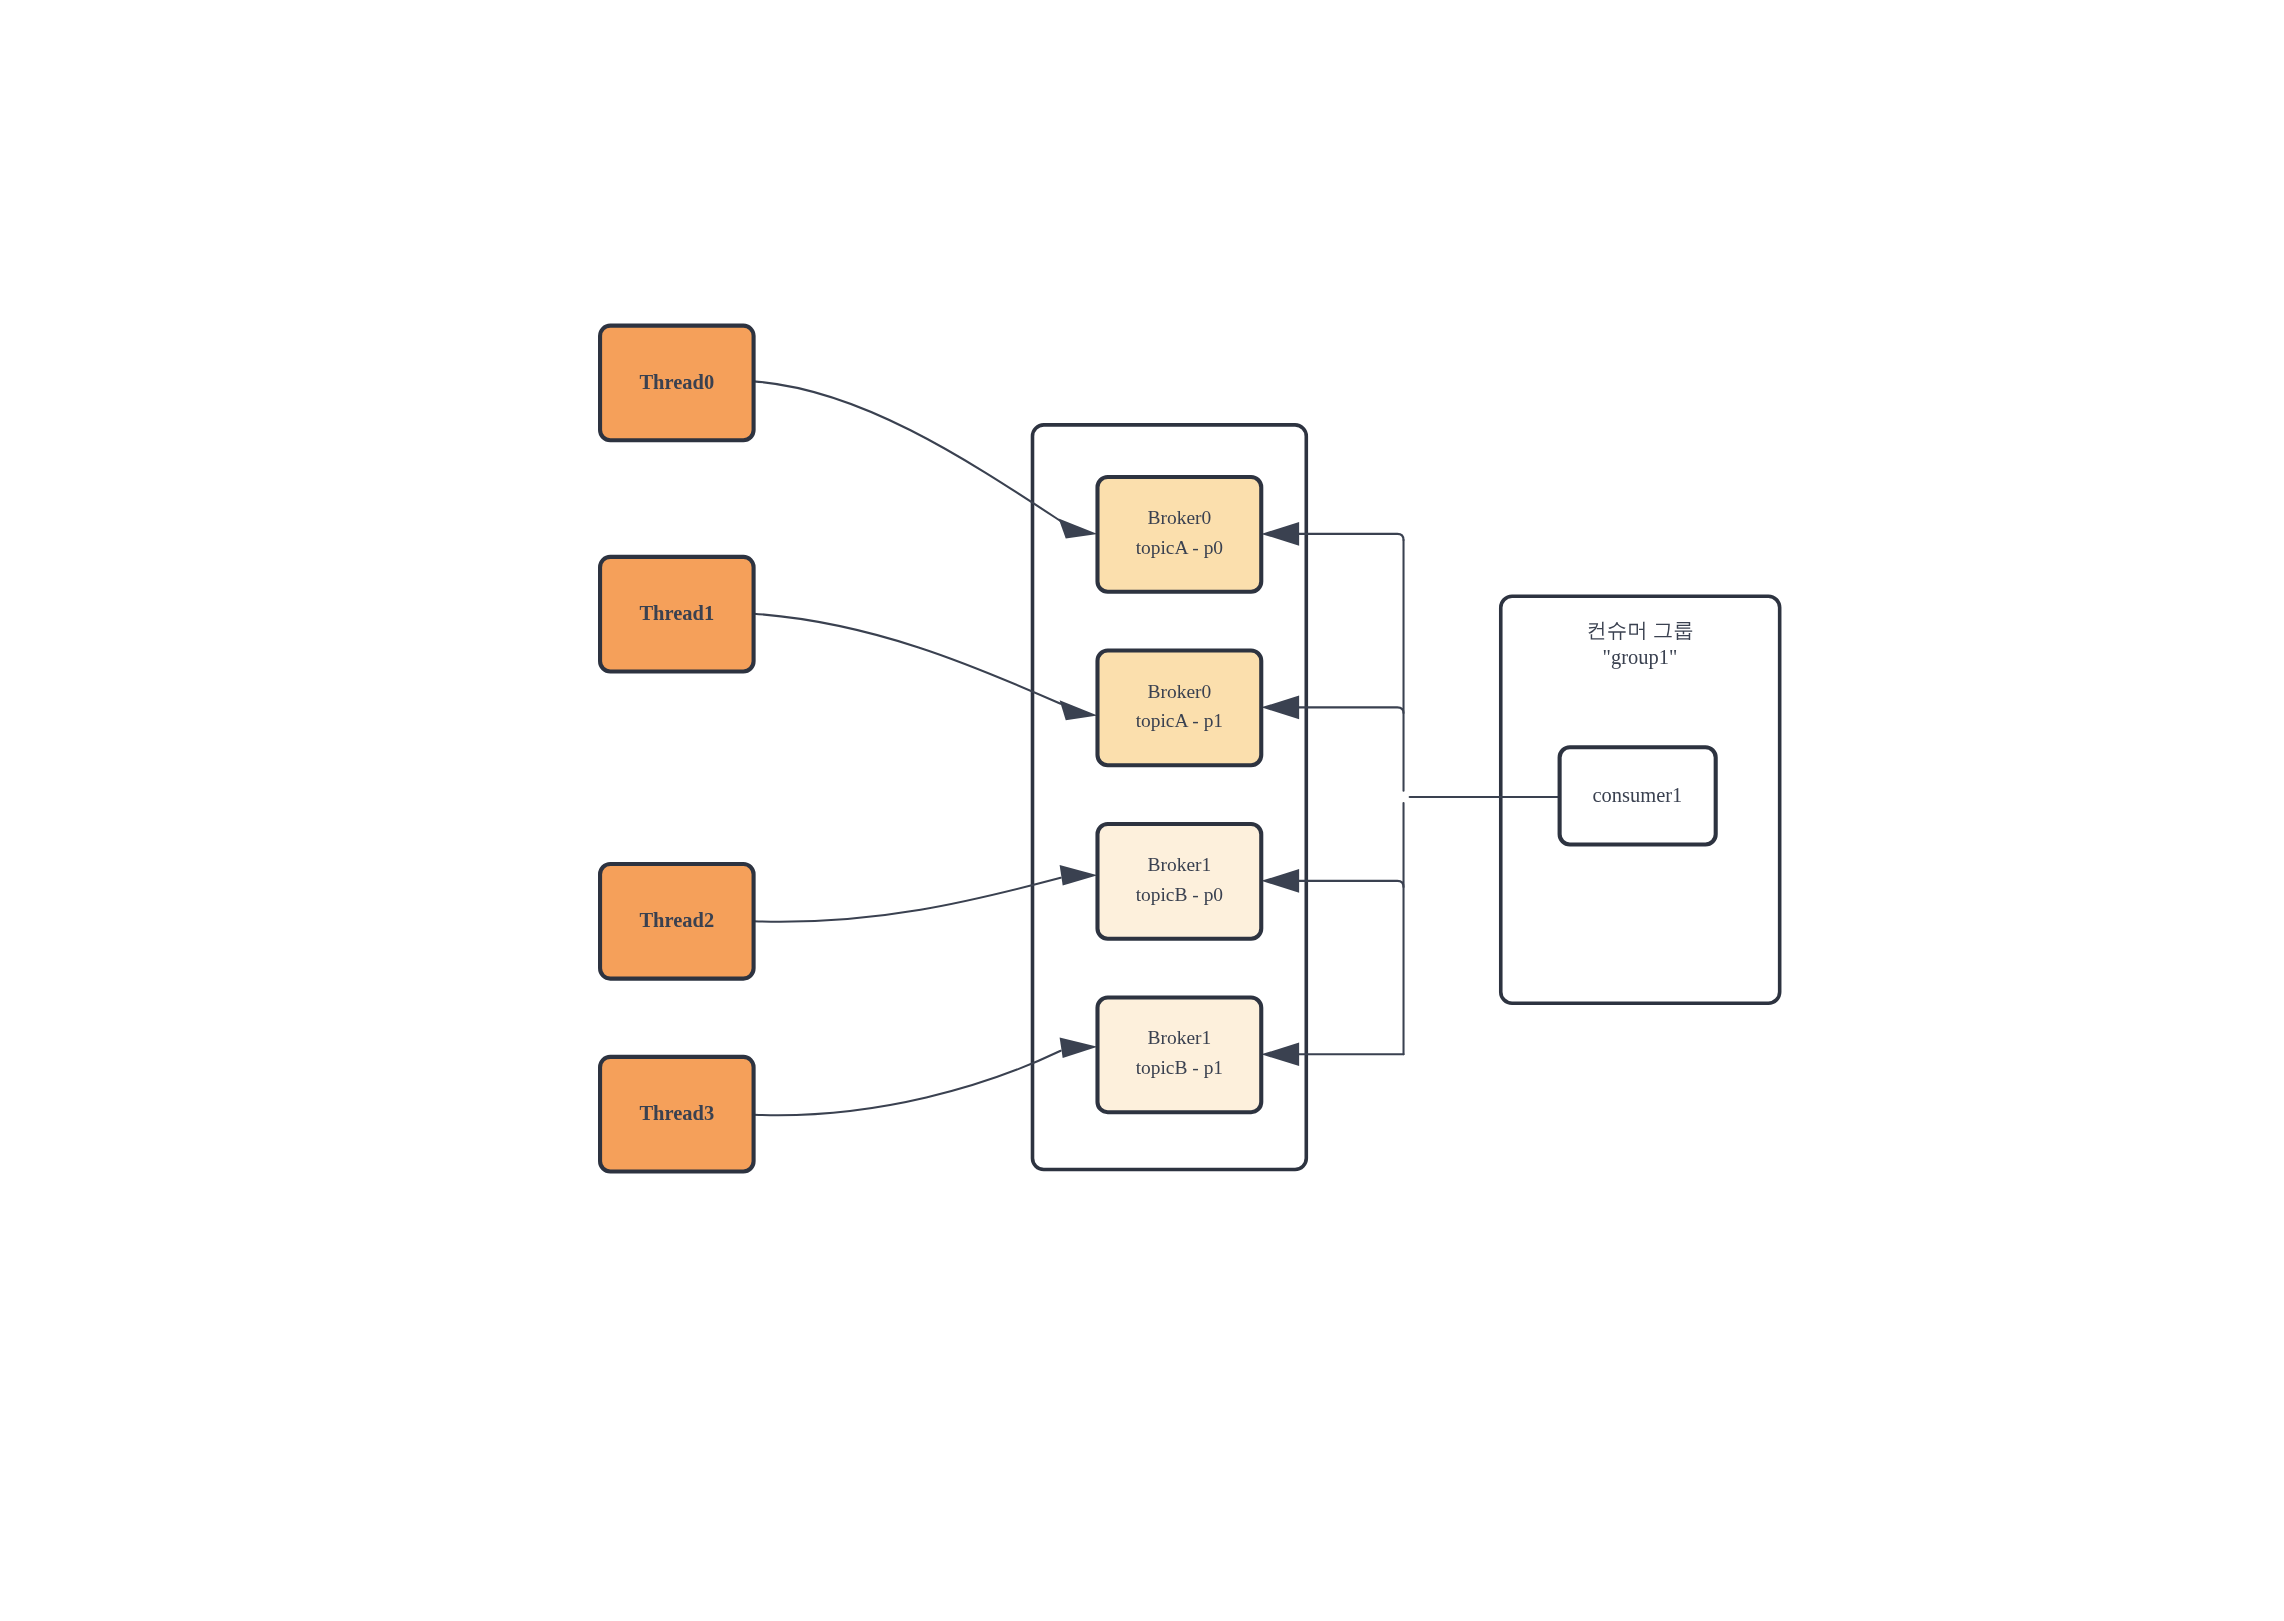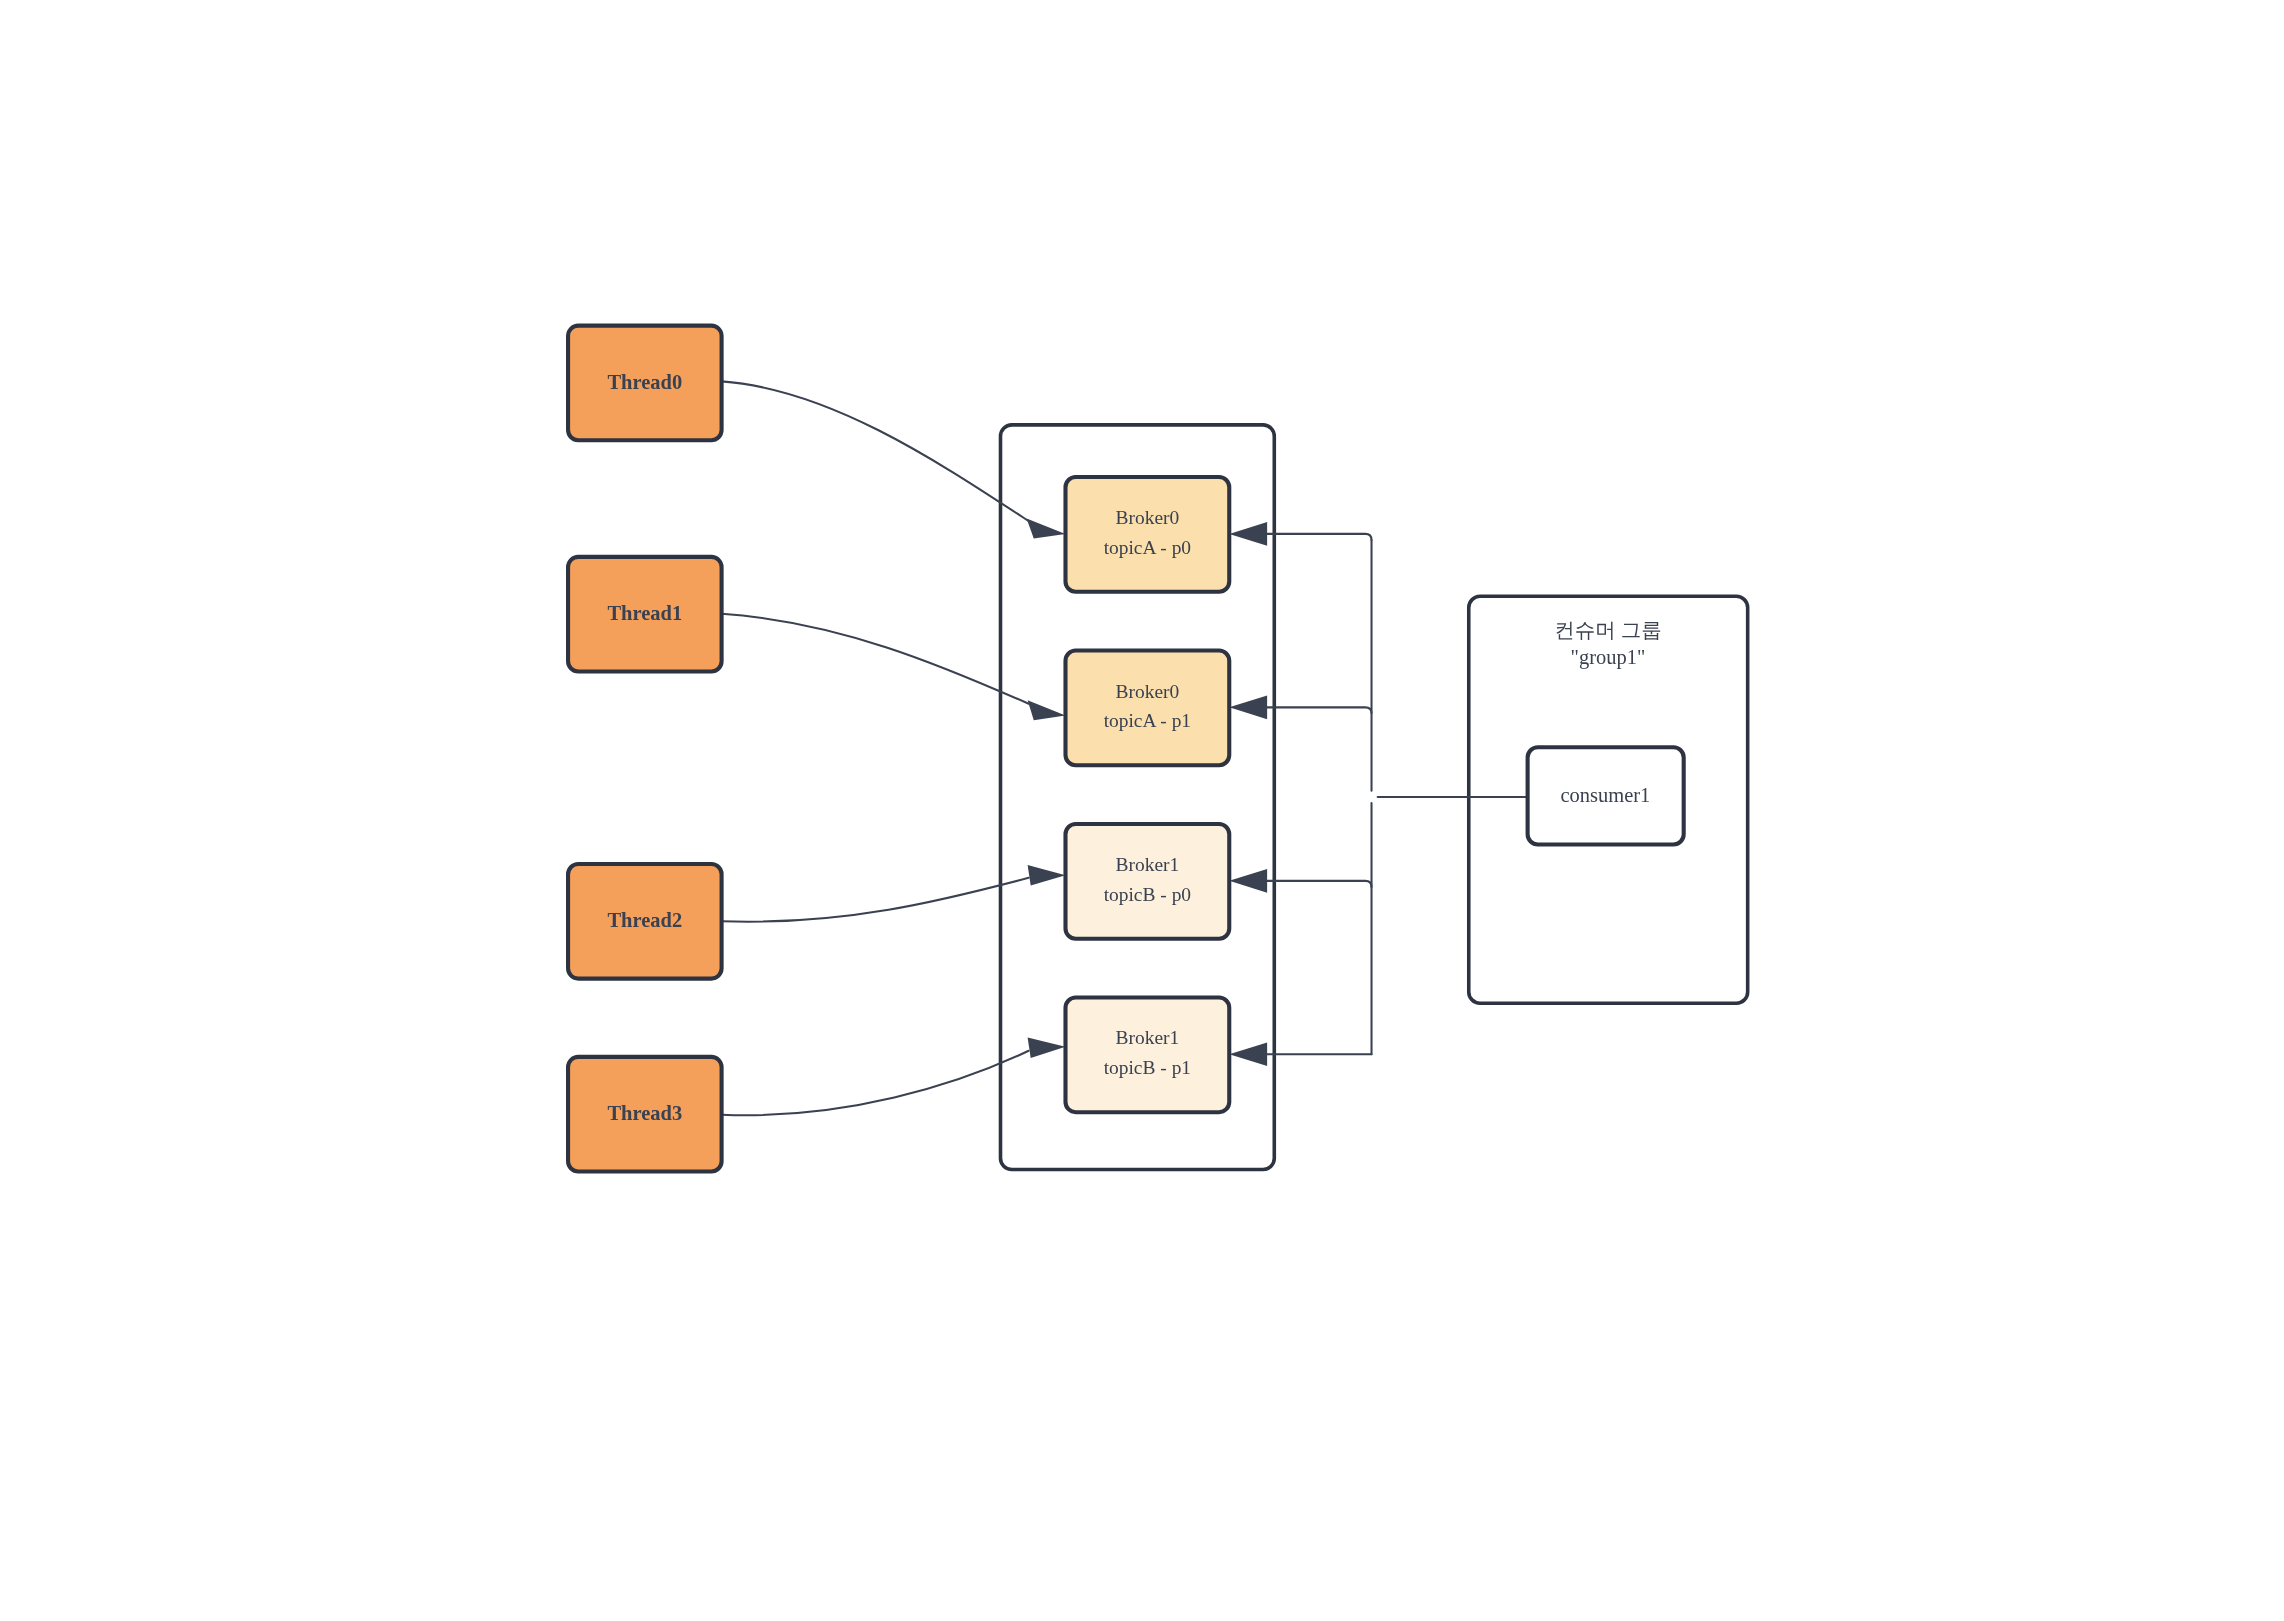--- a/index.html
+++ b/index.html
@@ -12,20 +12,21 @@
     width: 2284px;
     height: 1622px;
     font-family: "Liberation Serif", "DejaVu Serif", serif;
     overflow: hidden;
   }
   #canvas {
     position: relative;
     width: 1972px;
     height: 1622px;
     background: #ffffff;
+    margin-left: 32px;
   }
   svg.diagram {
     position: absolute;
     top: 0;
     left: 0;
     width: 2284px;
     height: 1622px;
   }
   .node-label {
     font-family: "Liberation Serif", "DejaVu Serif", serif;

